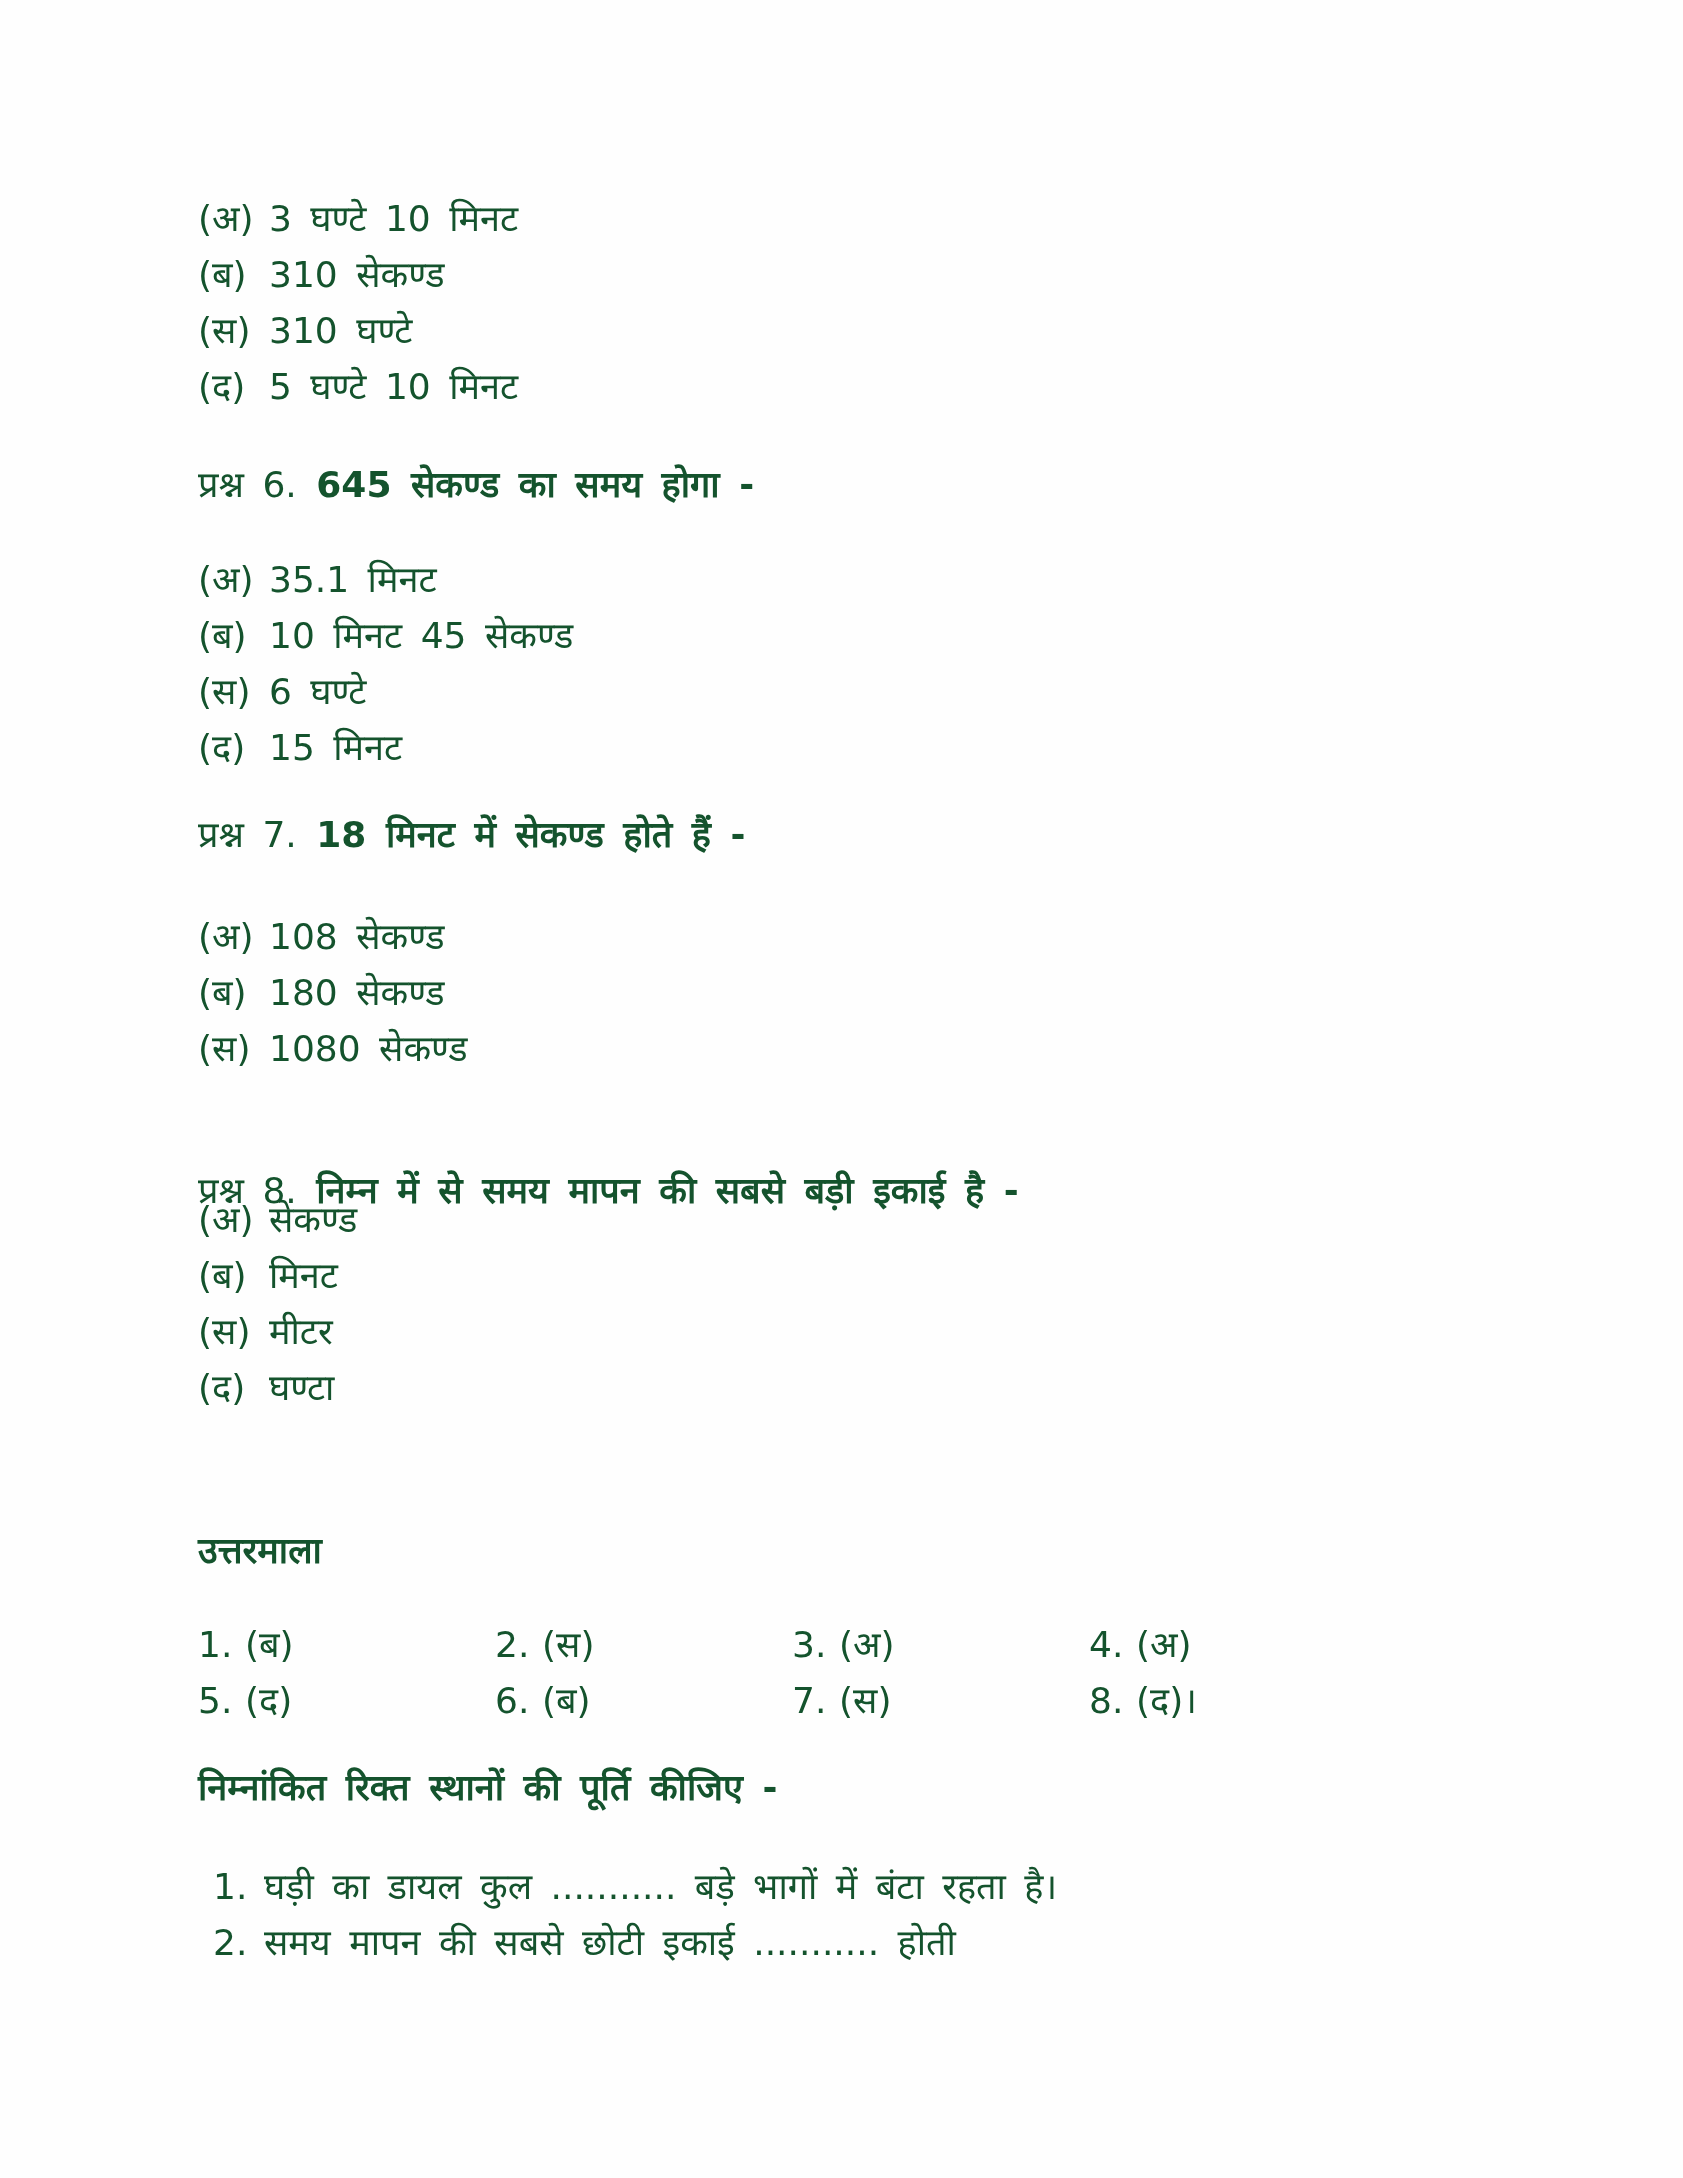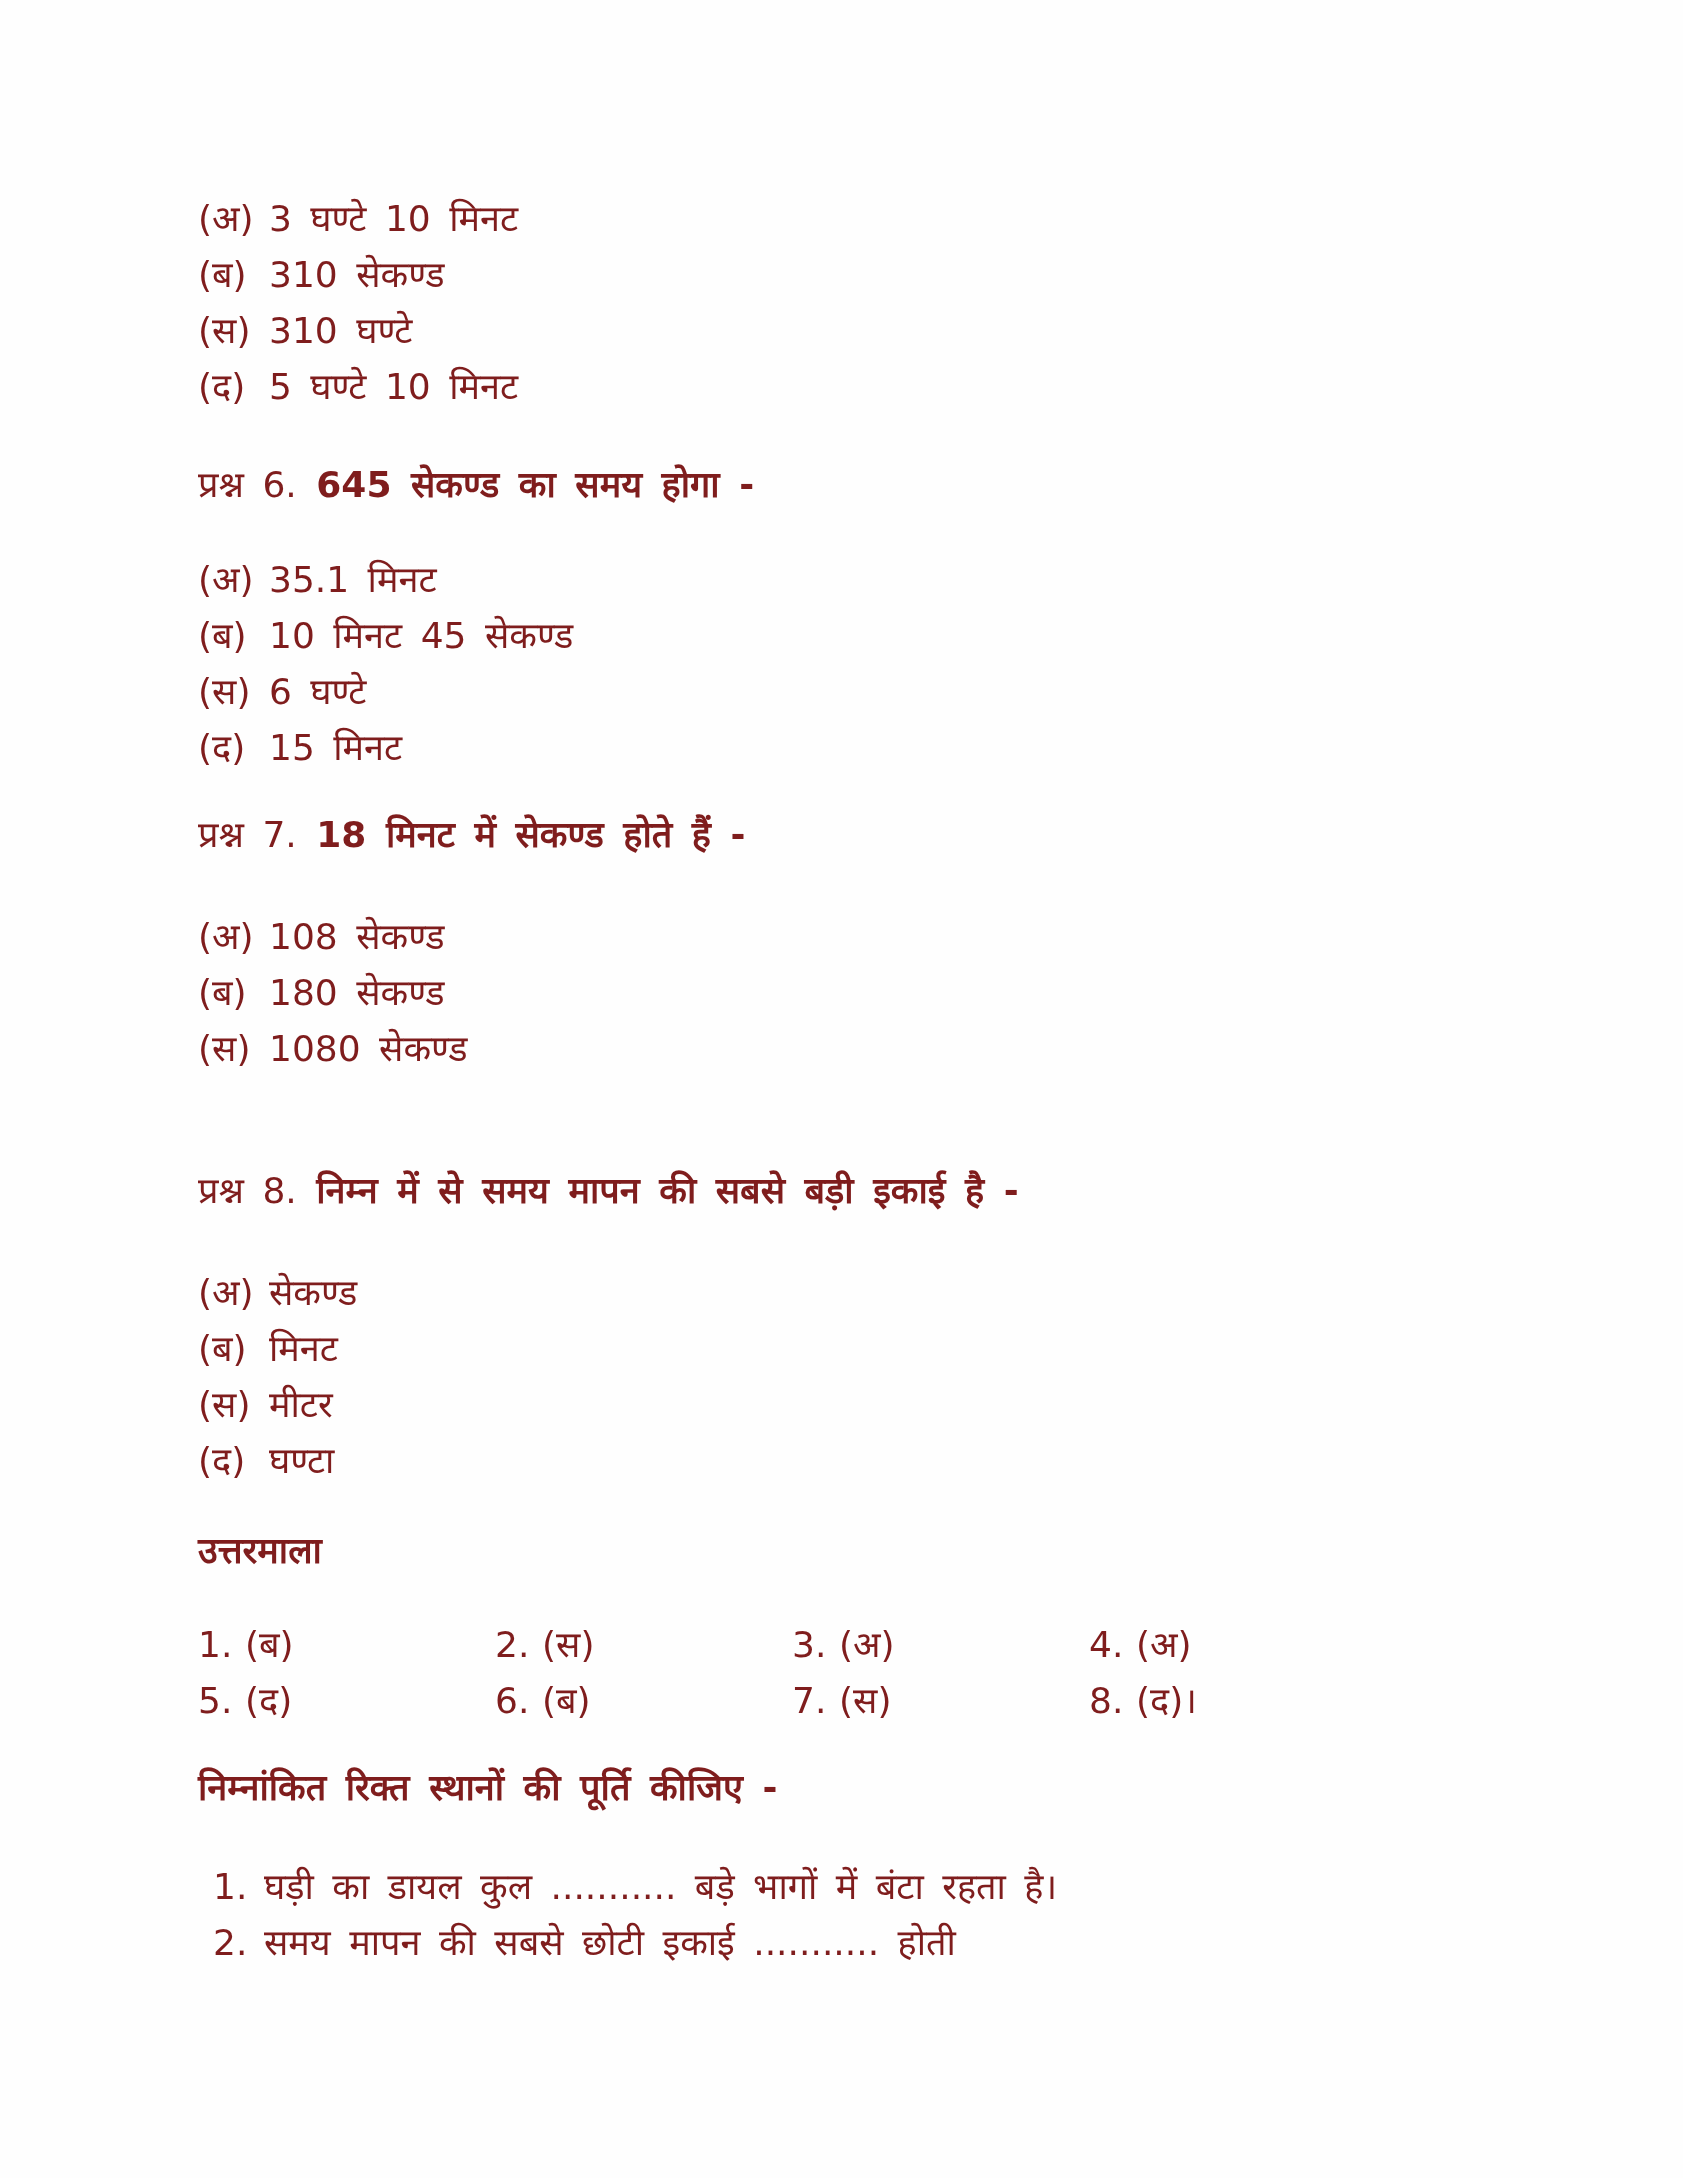--- a/index.html
+++ b/index.html
@@ -5,21 +5,21 @@
   html, body {
     margin: 0;
     padding: 0;
     background: #ffffff;
   }
   .page {
     position: relative;
     width: 1683px;
     height: 2178px;
     background: #fefefe;
-    color: #7f1d1d;
+    color: #14532d;
     font-family: "DejaVu Sans", "Liberation Sans", sans-serif;
     font-size: 36px;
     word-spacing: 7px;
     overflow: hidden;
   }
   .abs { position: absolute; left: 198px; }
 
   .opt-line {
     height: 56px;
     line-height: 56px;
@@ -122,21 +122,21 @@
     </div>
     <div class="opt-line">
       <span class="opt-label">(स)</span><span>1080 सेकण्ड</span>
     </div>
   </div>
 
   <div class="abs q-heading" style="top:1166px;">
     <span class="q-number">प्रश्न 8.</span>
     <span>निम्न में से समय मापन की सबसे बड़ी इकाई है -</span>
   </div>
-  <div class="abs" style="top:1265px;">
+  <div class="abs" style="top:1192px;">
     <div class="opt-line">
       <span class="opt-label">(अ)</span><span>सेकण्ड</span>
     </div>
     <div class="opt-line">
       <span class="opt-label">(ब)</span><span>मिनट</span>
     </div>
     <div class="opt-line">
       <span class="opt-label">(स)</span><span>मीटर</span>
     </div>
     <div class="opt-line">

